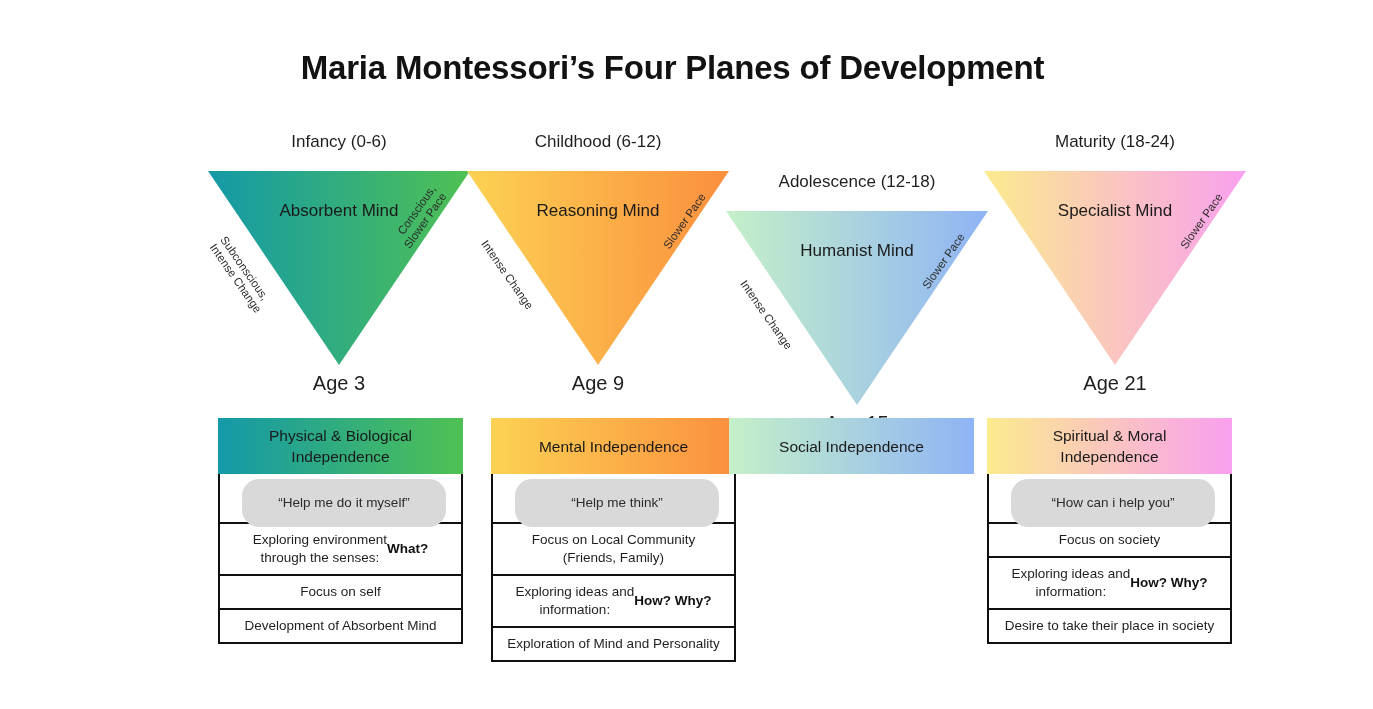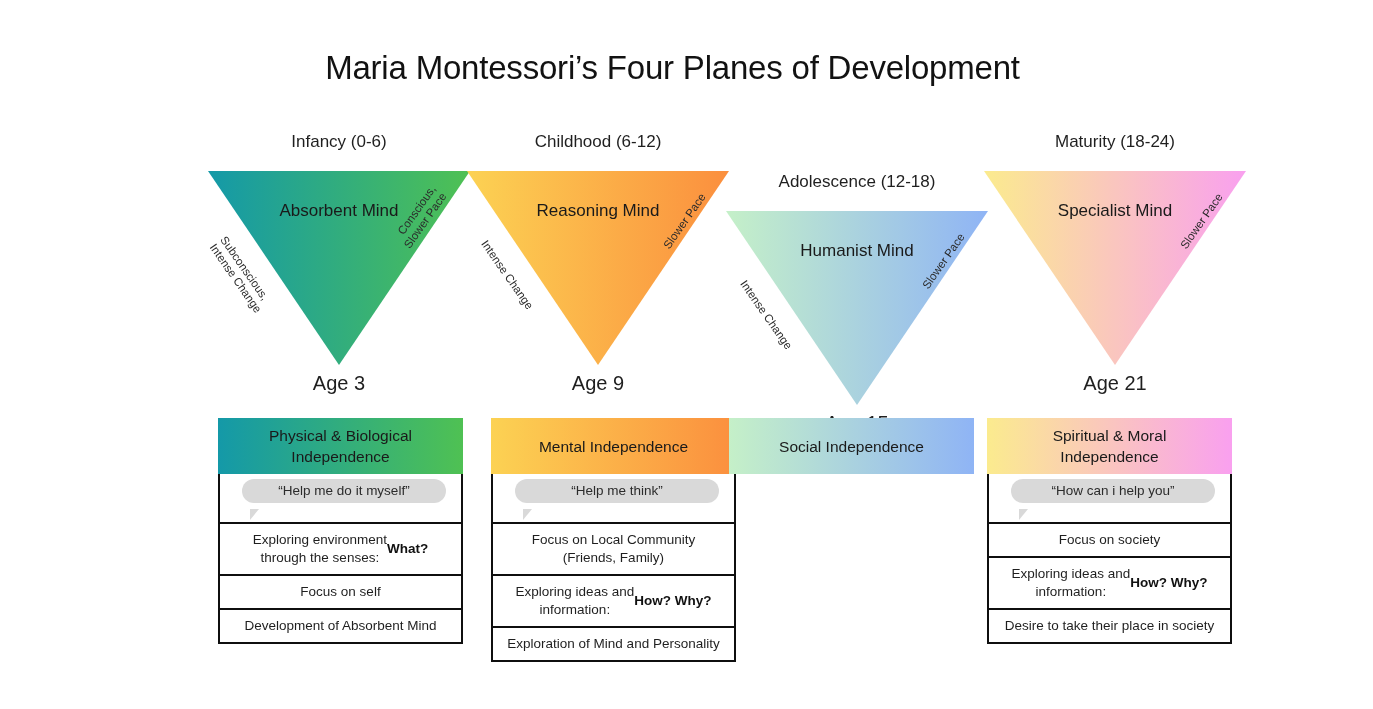--- a/index.html
+++ b/index.html
@@ -7,21 +7,21 @@
     width:1373px;height:709px;
     background:#ffffff;
     font-family:"Liberation Sans","DejaVu Sans",sans-serif;
     color:#1b1b1b;
     overflow:hidden;
     position:relative;
   }
   #page-title{
     position:absolute;left:0;top:49px;width:1345px;
     text-align:center;
-    font-size:33px;font-weight:normal;letter-spacing:-0.2px;
+    font-size:33px;font-weight:bold;letter-spacing:-0.2px;
     color:#121212;
   }
 
   
   .tri-band{position:absolute;left:0;top:132px;width:1270px;height:270px;}
   .tri-col{position:absolute;top:0;width:268px;height:270px;}
   .tri-col.c0{left:205px;}
   .tri-col.c1{left:464px;}
   .tri-col.c2{left:723px;margin-top:40px;}
   .tri-col.c3{left:981px;}
@@ -73,21 +73,21 @@
     white-space:pre-line;min-height:32px;
   }
   .tbl-row.first{border-top:none;}
   .tbl-row b{font-weight:bold;color:#111;}
 
   .bubble-cell{
     position:relative;height:48px;padding:0;display:block;
     border-top:none;
   }
   .bubble{
-    position:absolute;left:22px;top:5px;right:15px;height:24px;
+    position:absolute;left:22px;top:5px;right:15px;height:48px;
     background:#d9d9d9;border-radius:17px;
     display:flex;align-items:center;justify-content:center;
     font-size:13.5px;color:#2b2b2b;
   }
   .bubble-tail{
     position:absolute;left:30px;top:35px;width:0;height:0;
     border-left:9px solid #d9d9d9;
     border-bottom:11px solid transparent;
   }
 </style>

